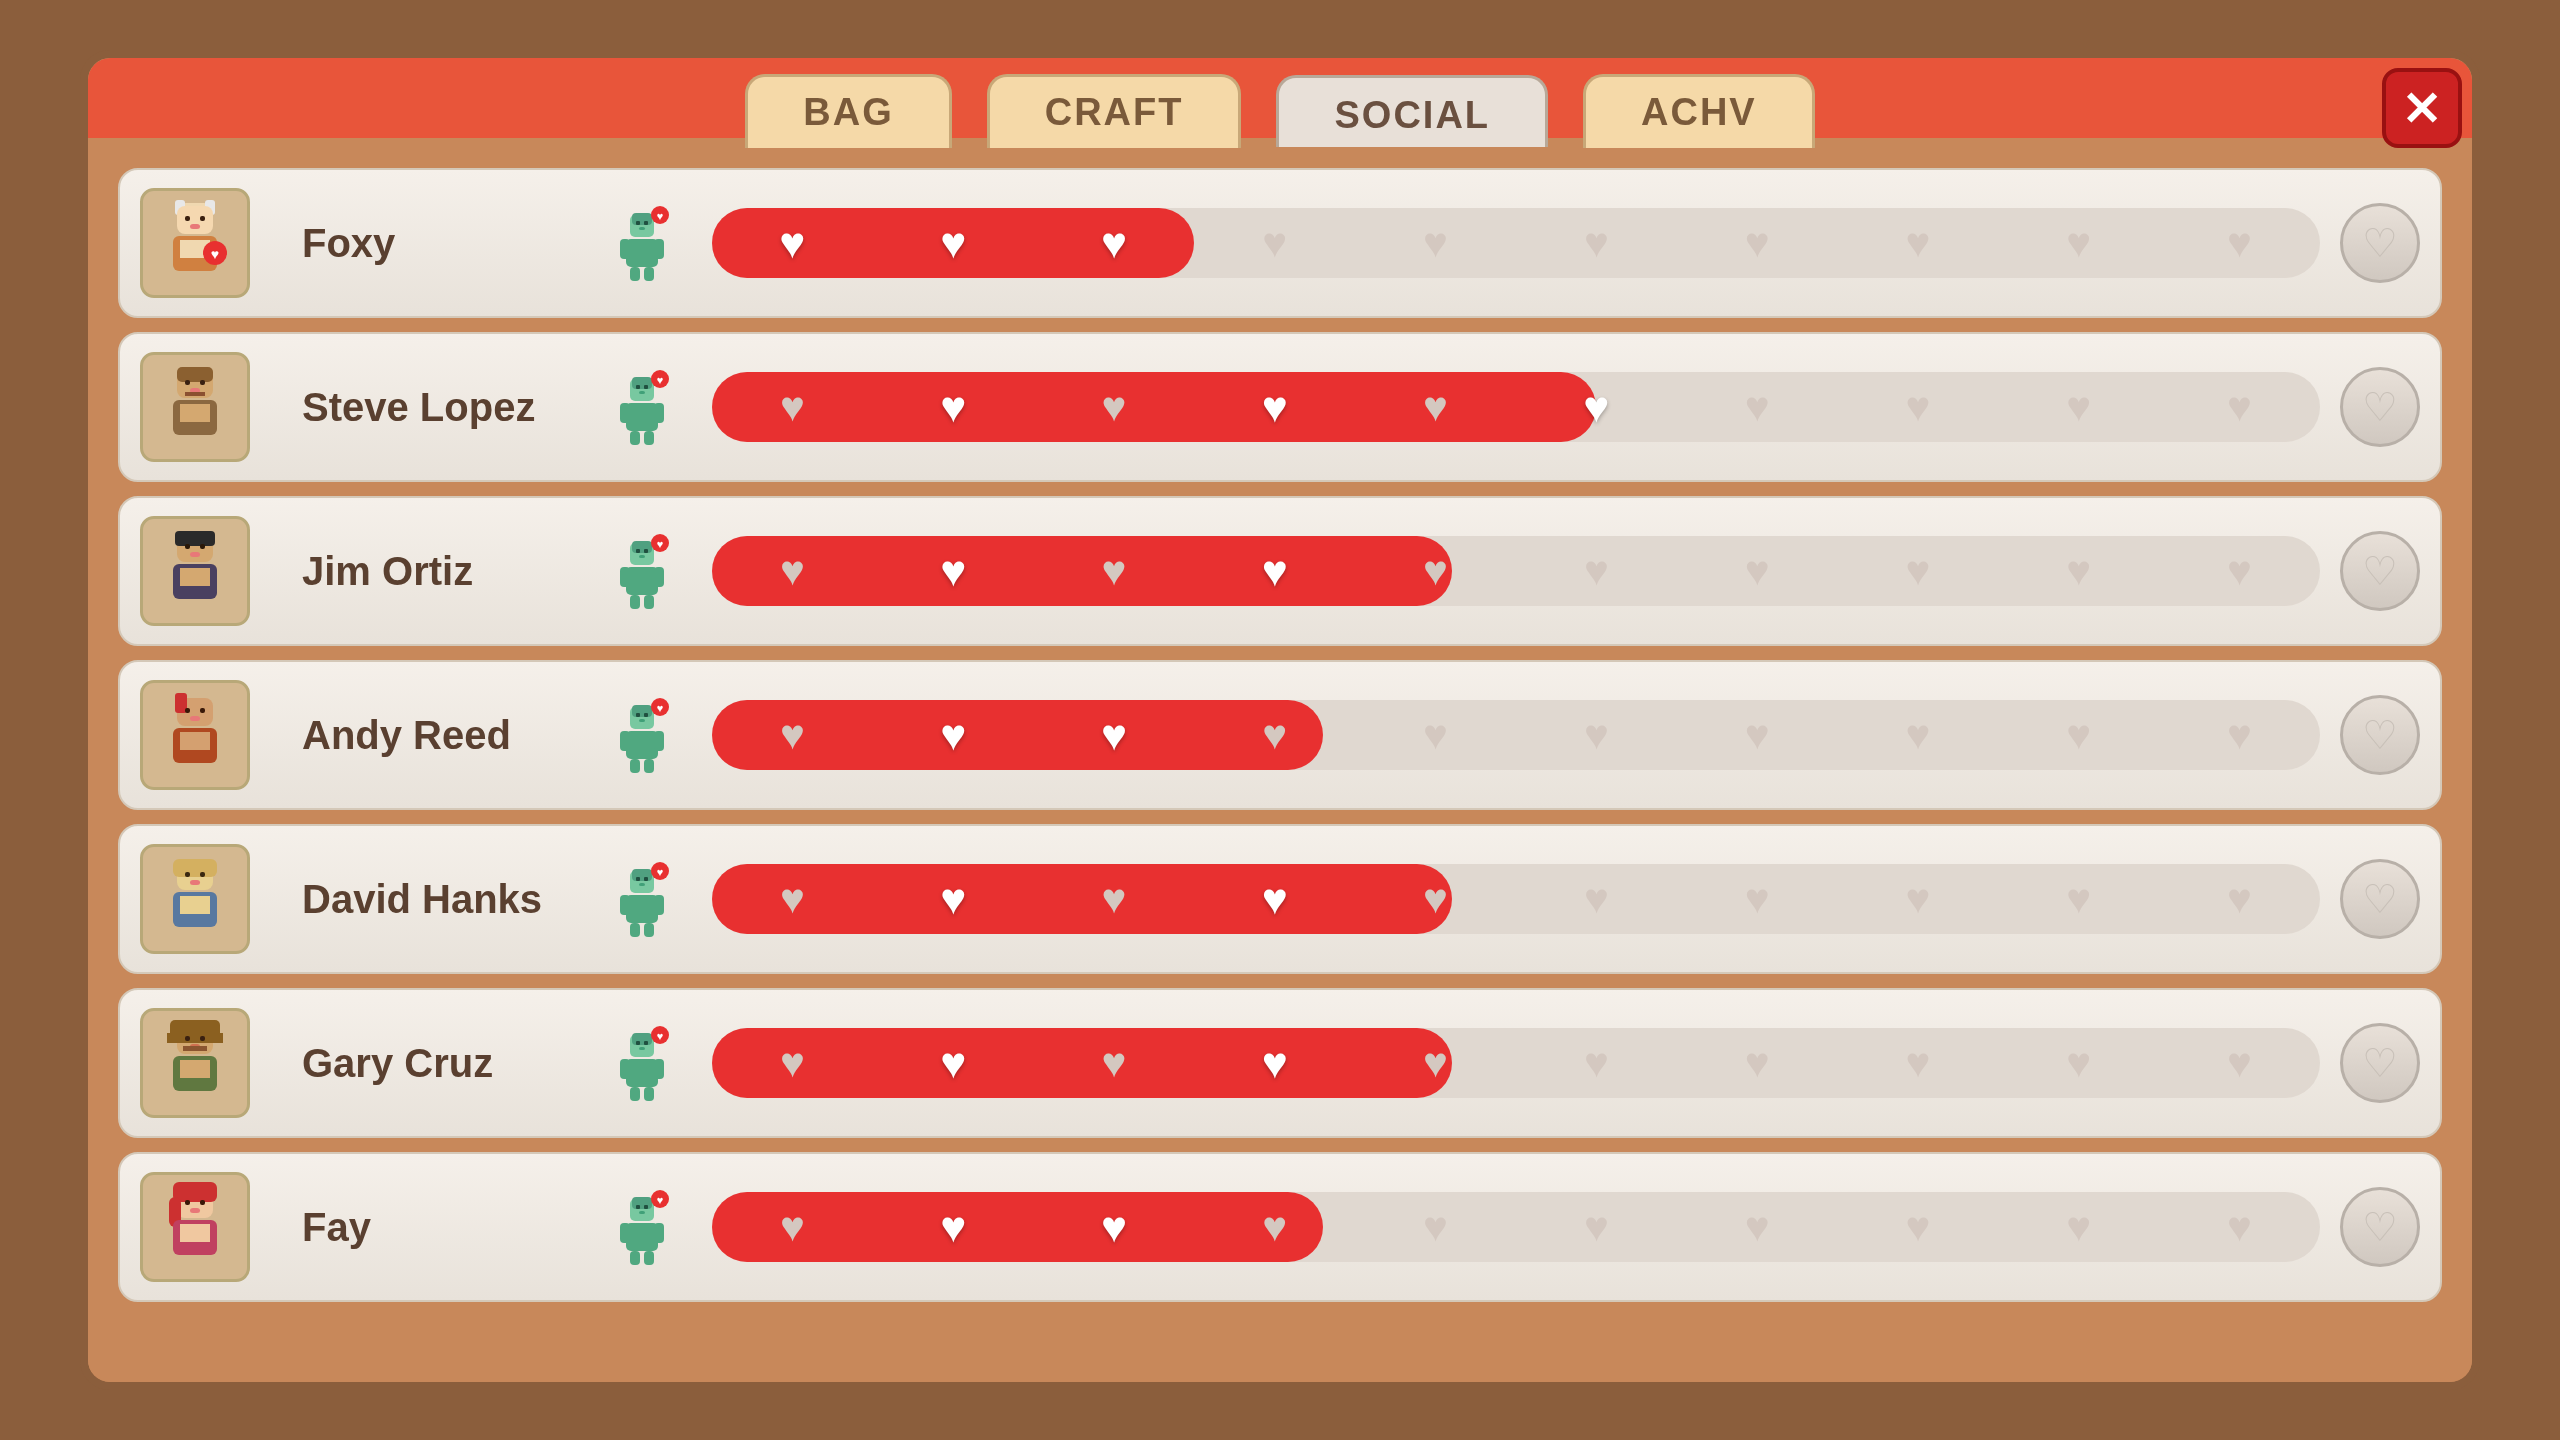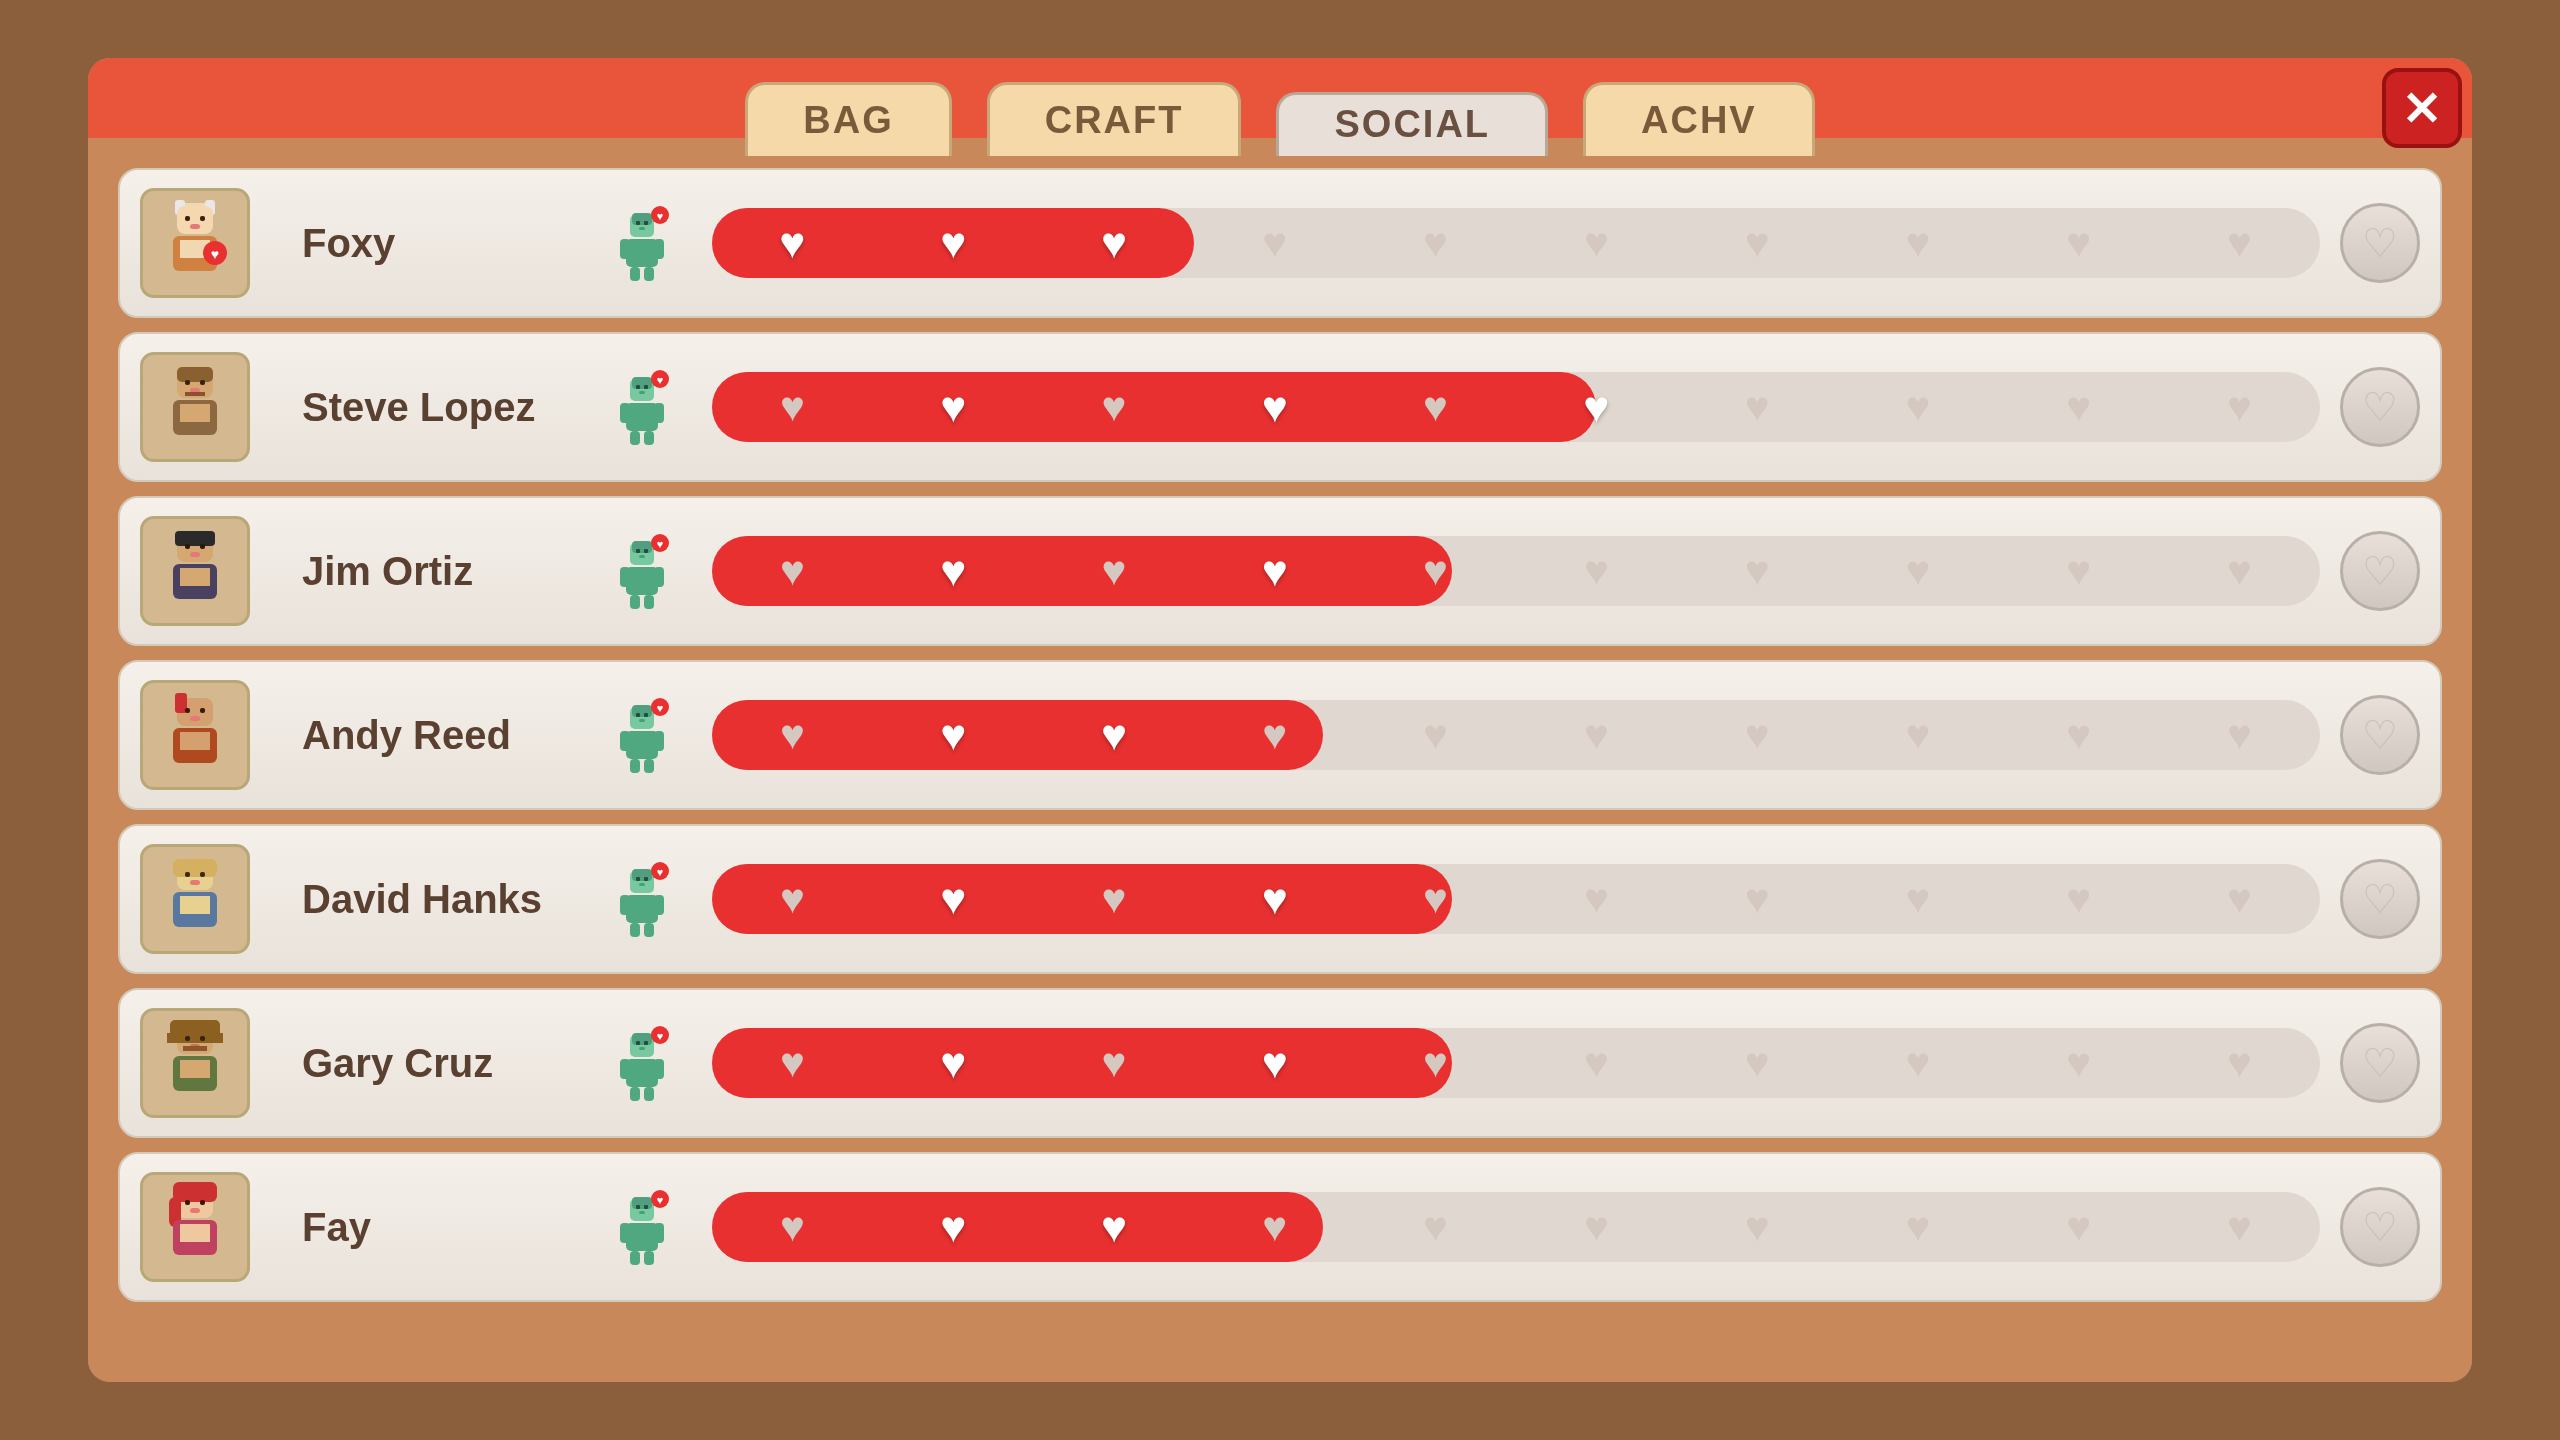--- a/index.html
+++ b/index.html
@@ -47,21 +47,21 @@
       cursor: pointer;
       z-index: 10;
       font-size: 48px;
       color: white;
       font-weight: bold;
     }
     .tabs-container {
       display: flex;
       flex-direction: row;
       justify-content: center;
-      align-items: flex-end;
+      align-items: center;
       position: absolute;
       top: 8px;
       left: 120px;
       right: 120px;
       height: 90px;
       z-index: 3;
       gap: 27px;
     }
     .tab {
       background: #F5D9A8;
@@ -72,21 +72,21 @@
       color: #7A5A3A;
       cursor: pointer;
       border: 3px solid #C8A878;
       border-bottom: none;
       margin: 0 4px;
       letter-spacing: 2px;
     }
     .tab.active {
       background: #E8E0D8;
       color: #6A5040;
-      height: 64px;
+      height: 72px;
       display: flex;
       align-items: flex-end;
       padding-bottom: 10px;
       border-color: #B8A898;
     }
     .content-area {
       position: absolute;
       top: 90px;
       left: 0;
       right: 0;

